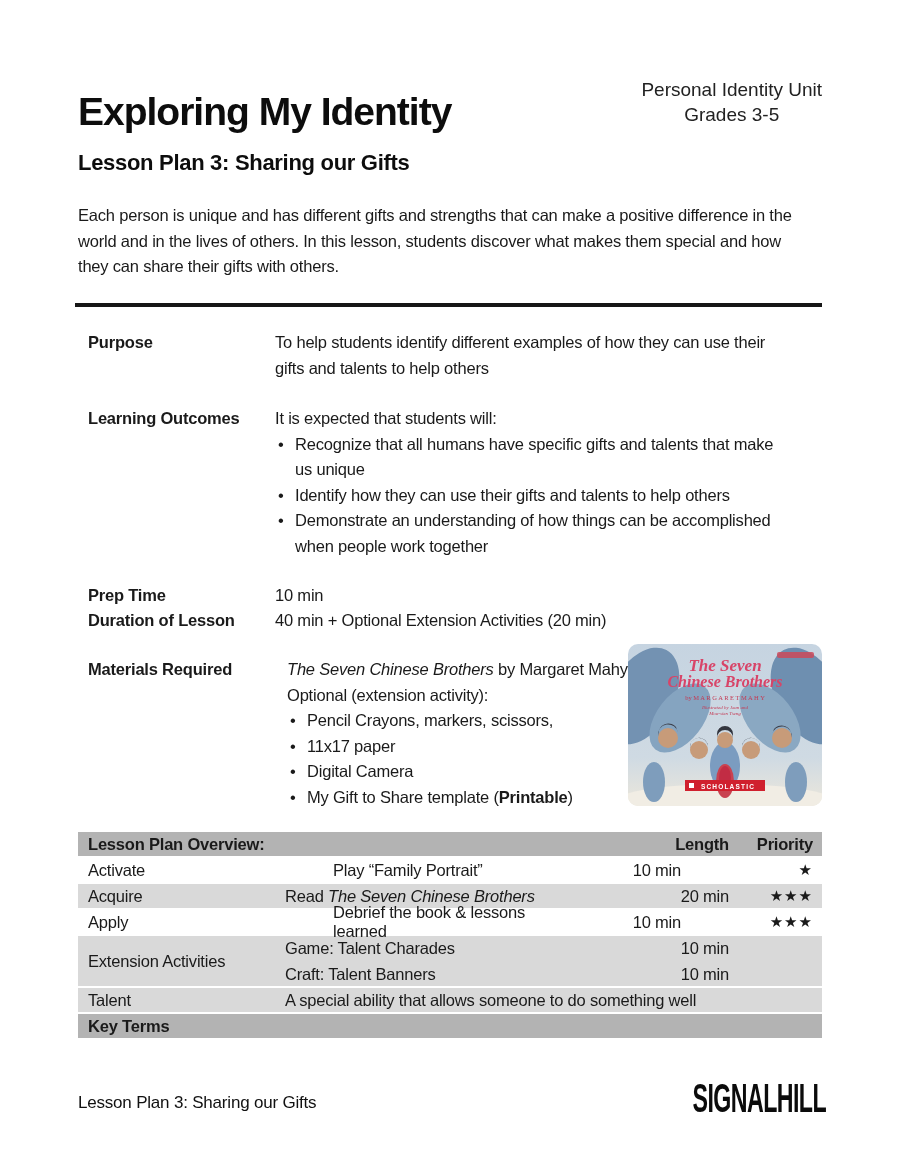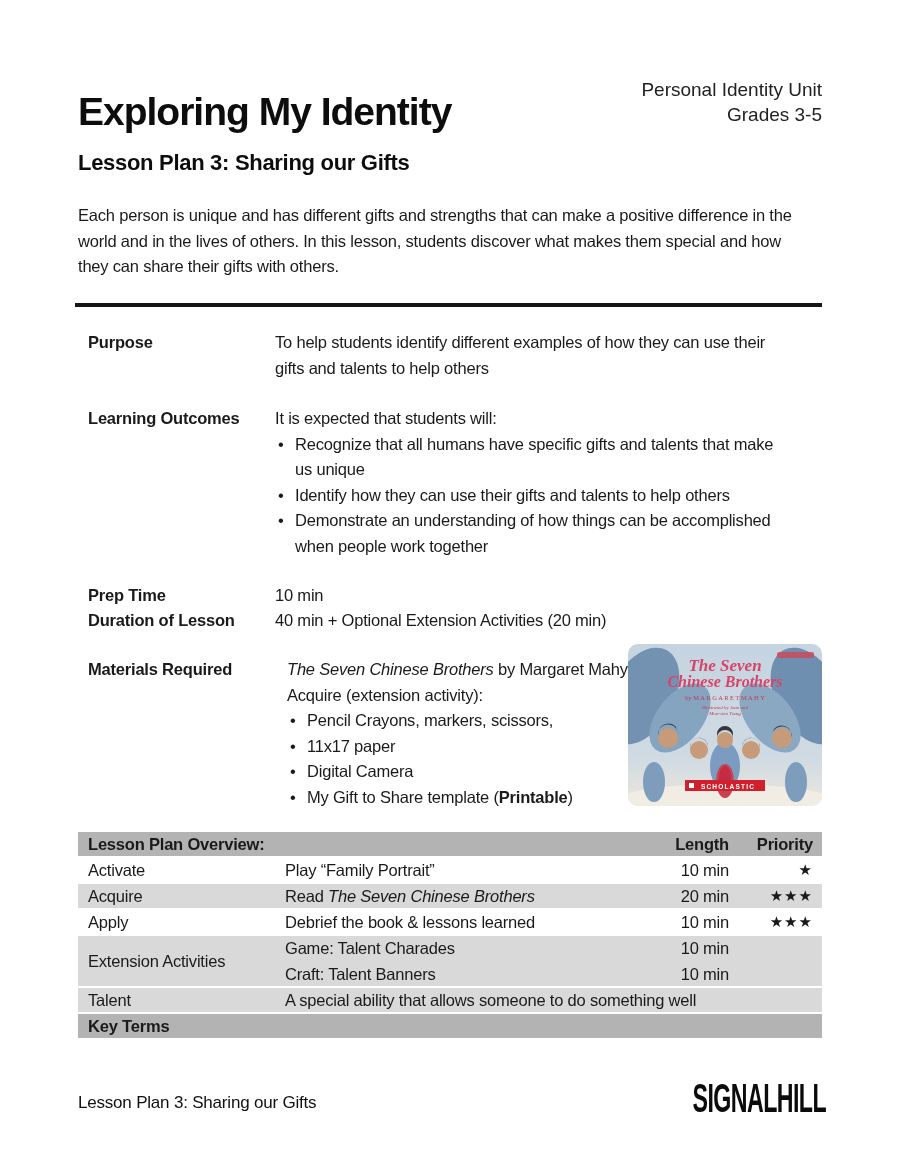--- a/index.html
+++ b/index.html
@@ -8,21 +8,21 @@
     position:relative; width:900px; height:1166px; margin:0 auto;
     background:#ffffff; overflow:hidden;
     font-family:"Liberation Sans", sans-serif; color:#1a1a1a;
   }
   
   .title {
     position:absolute; left:78px; top:74px;
     font-size:39px; font-weight:900; letter-spacing:-1px; color:#0d0d0d;margin-top:16px;
   }
   .unit-info {
-    position:absolute; right:78px; top:77px; text-align:right;
+    position:absolute; right:78px; top:77px; text-align:center;
     font-size:19px; line-height:25px; font-weight:400; color:#222;
   }
   .lesson-heading {
     position:absolute; left:78px; top:150px;
     font-size:22px; font-weight:800; letter-spacing:-0.3px; color:#0d0d0d;
   }
   .intro {
     position:absolute; left:78px; top:203px; width:760px;
     font-size:16.5px; line-height:25.5px; letter-spacing:-0.2px;
     white-space:pre-line;
@@ -56,21 +56,21 @@
   }
   .book svg { display:block; width:100%; height:100%; }
   
   .otable {
     position:absolute; left:78px; top:832px; width:744px;
     font-size:16.5px; letter-spacing:-0.2px;
   }
   .trow { display:flex; align-items:center; height:26px; border-bottom:2px solid #ffffff; padding:0 9px 0 10px; }
   .trow.head  { background:#b3b3b3; font-weight:700; }
   .trow.light { background:#d9d9d9; }
-  .trow.white { background:#ffffff; }
+  .trow.white { background:#ffffff;gap:48px; }
   .c-label { width:197px; flex:none; }
   .c-desc  { flex:1; }
   .c-len   { width:70px; flex:none; text-align:right; }
   .c-pri   { width:84px; flex:none; text-align:right; }
   .stars   { font-size:15px; letter-spacing:1px; }
   .trow.ext { height:52px; align-items:center; background:#d9d9d9; }
   .trow.ext .c-label { line-height:25px; padding-top:1px; }
   .ext-lines { flex:1; display:flex; flex-direction:column; }
   .ext-line { display:flex; height:26px; align-items:center; }
   
@@ -141,21 +141,21 @@
   </div>
   <div class="section sec-duration">
     <div class="label">Duration of Lesson</div>
     <div class="content">40 min + Optional Extension Activities (20 min)</div>
   </div>
 
   <div class="section sec-materials">
     <div class="label">Materials Required</div>
     <div class="content">
       <div><span class="it">The Seven Chinese Brothers</span><span> by Margaret Mahy</span></div>
-      <div>Acquire (extension activity):</div>
+      <div>Optional (extension activity):</div>
       <ul class="blist">
         <li>
           <span class="bullet">•</span>
           <span class="btext">Pencil Crayons, markers, scissors,</span>
         </li>
         <li>
           <span class="bullet">•</span>
           <span class="btext">11x17 paper</span>
         </li>
         <li>

